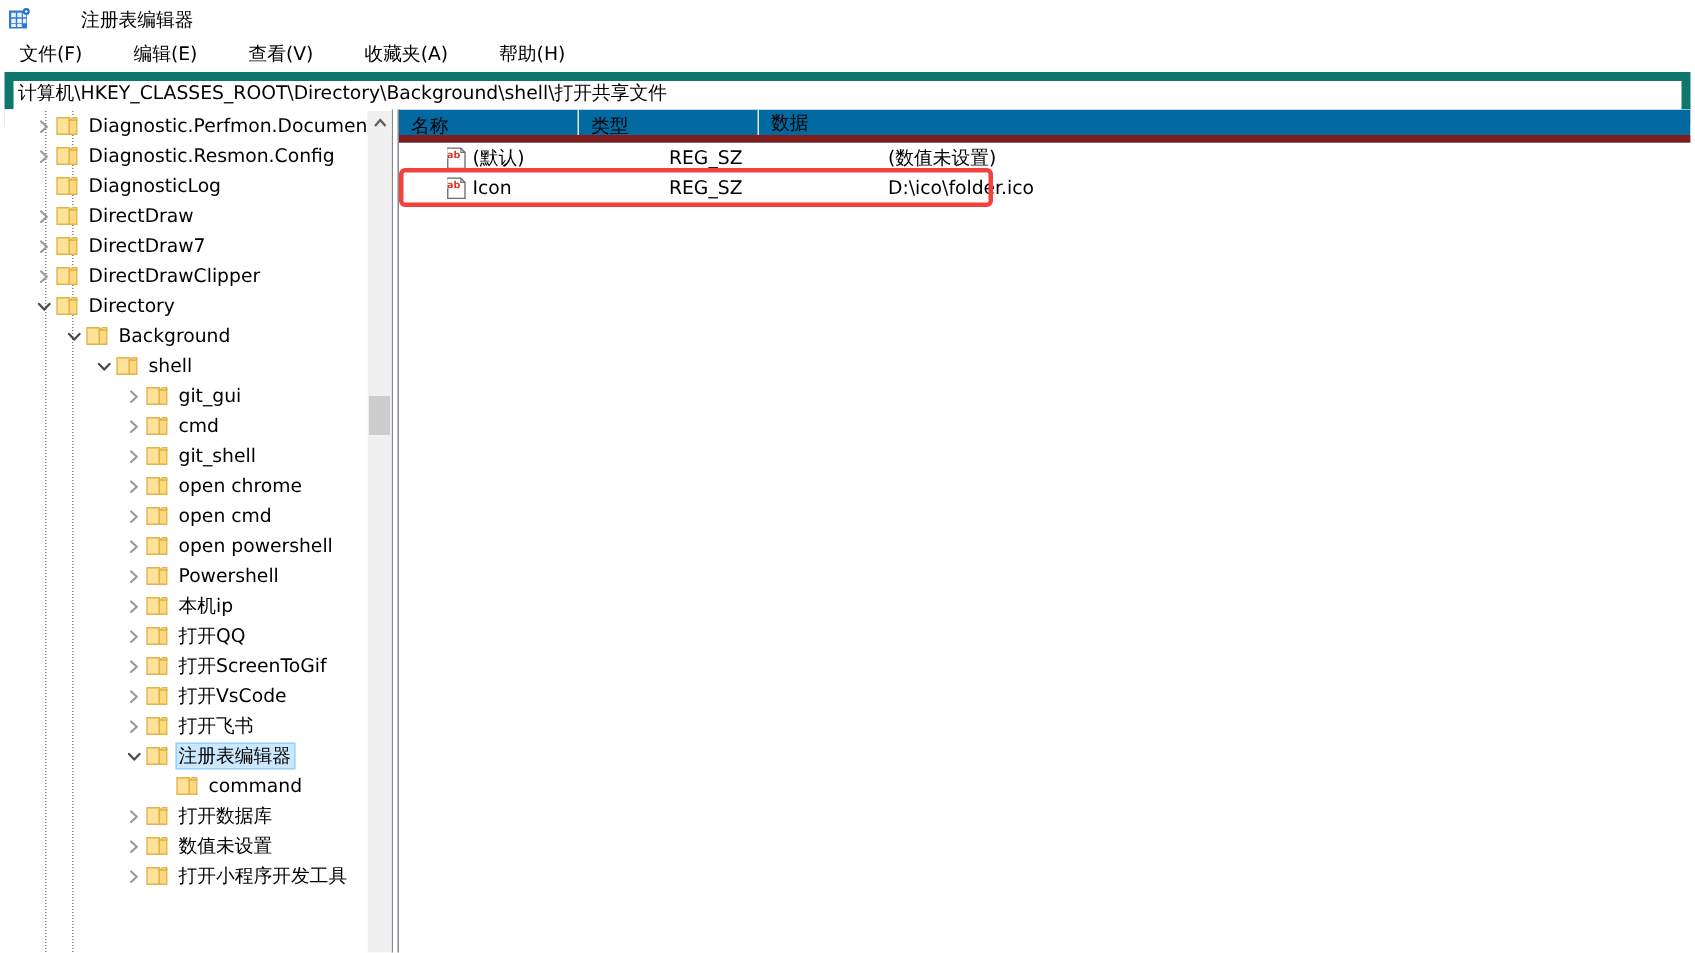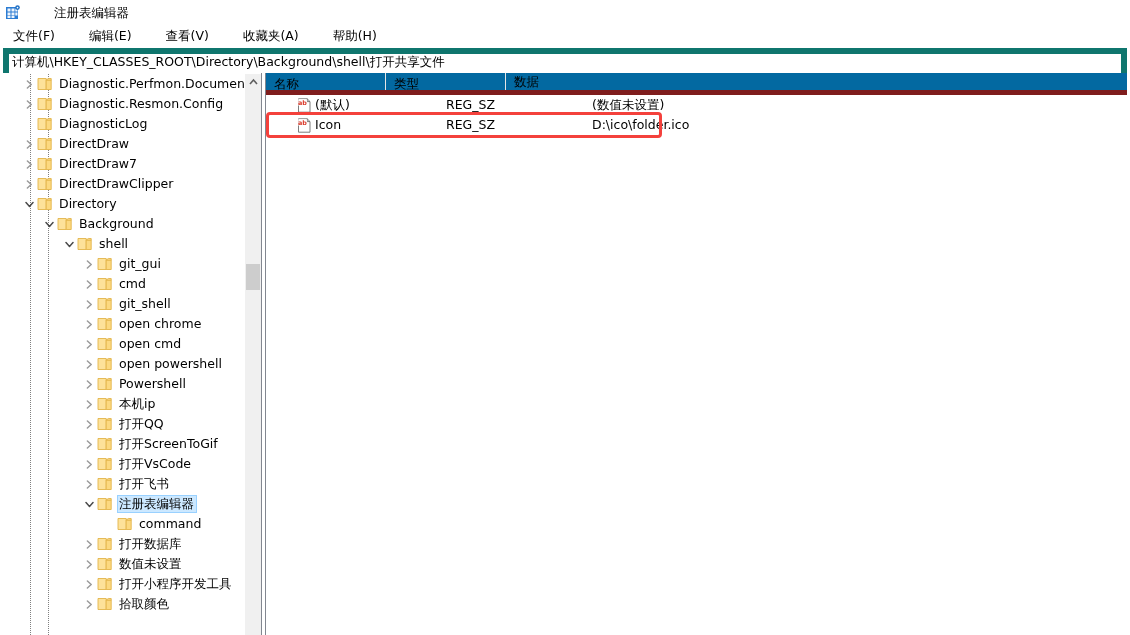--- a/index.html
+++ b/index.html
@@ -616,34 +616,20 @@
             <svg width="9" height="9" viewBox="0 0 9 9">
               <path d="M2.4 1 L6.2 4.5 L2.4 8" fill="none" stroke="#9a9a9a" stroke-width="1.5" stroke-linecap="round" stroke-linejoin="round"></path>
             </svg>
           </span>
           <span class="folder"><svg width="16" height="14" viewBox="0 0 16 14">
               <path d="M1 1.5 H9.2 L9.2 12.5 H1 Z" fill="#fde29a" stroke="#e3b44a" stroke-width="0.9"></path>
               <path d="M9.2 3 H14.2 V12.5 H9.2 Z" fill="#fcd980" stroke="#e3b44a" stroke-width="0.9"></path>
               <path d="M9.2 3 L11.3 1.5 H14.2 L14.2 3 Z" fill="#fde29a" stroke="#e3b44a" stroke-width="0.9"></path>
             </svg></span>
           <span class="node-label">打开小程序开发工具</span>
-        </div>
-        <div class="tree-row">
-          <span class="indent" style="width: 78px;"></span>
-          <span class="twisty">
-            <svg width="9" height="9" viewBox="0 0 9 9">
-              <path d="M2.4 1 L6.2 4.5 L2.4 8" fill="none" stroke="#9a9a9a" stroke-width="1.5" stroke-linecap="round" stroke-linejoin="round"></path>
-            </svg>
-          </span>
-          <span class="folder"><svg width="16" height="14" viewBox="0 0 16 14">
-              <path d="M1 1.5 H9.2 L9.2 12.5 H1 Z" fill="#fde29a" stroke="#e3b44a" stroke-width="0.9"></path>
-              <path d="M9.2 3 H14.2 V12.5 H9.2 Z" fill="#fcd980" stroke="#e3b44a" stroke-width="0.9"></path>
-              <path d="M9.2 3 L11.3 1.5 H14.2 L14.2 3 Z" fill="#fde29a" stroke="#e3b44a" stroke-width="0.9"></path>
-            </svg></span>
-          <span class="node-label">拾取颜色</span>
         </div>
       </div>
 
     <div class="tree-scroll">
       <div class="sb-btn">
         <svg width="17" height="17" viewBox="0 0 17 17">
           <path d="M5 10 L8.5 6 L12 10" fill="none" stroke="#606060" stroke-width="1.6"></path>
         </svg>
       </div>
       <div class="sb-thumb" style="top:190px; height:26px;"></div>

